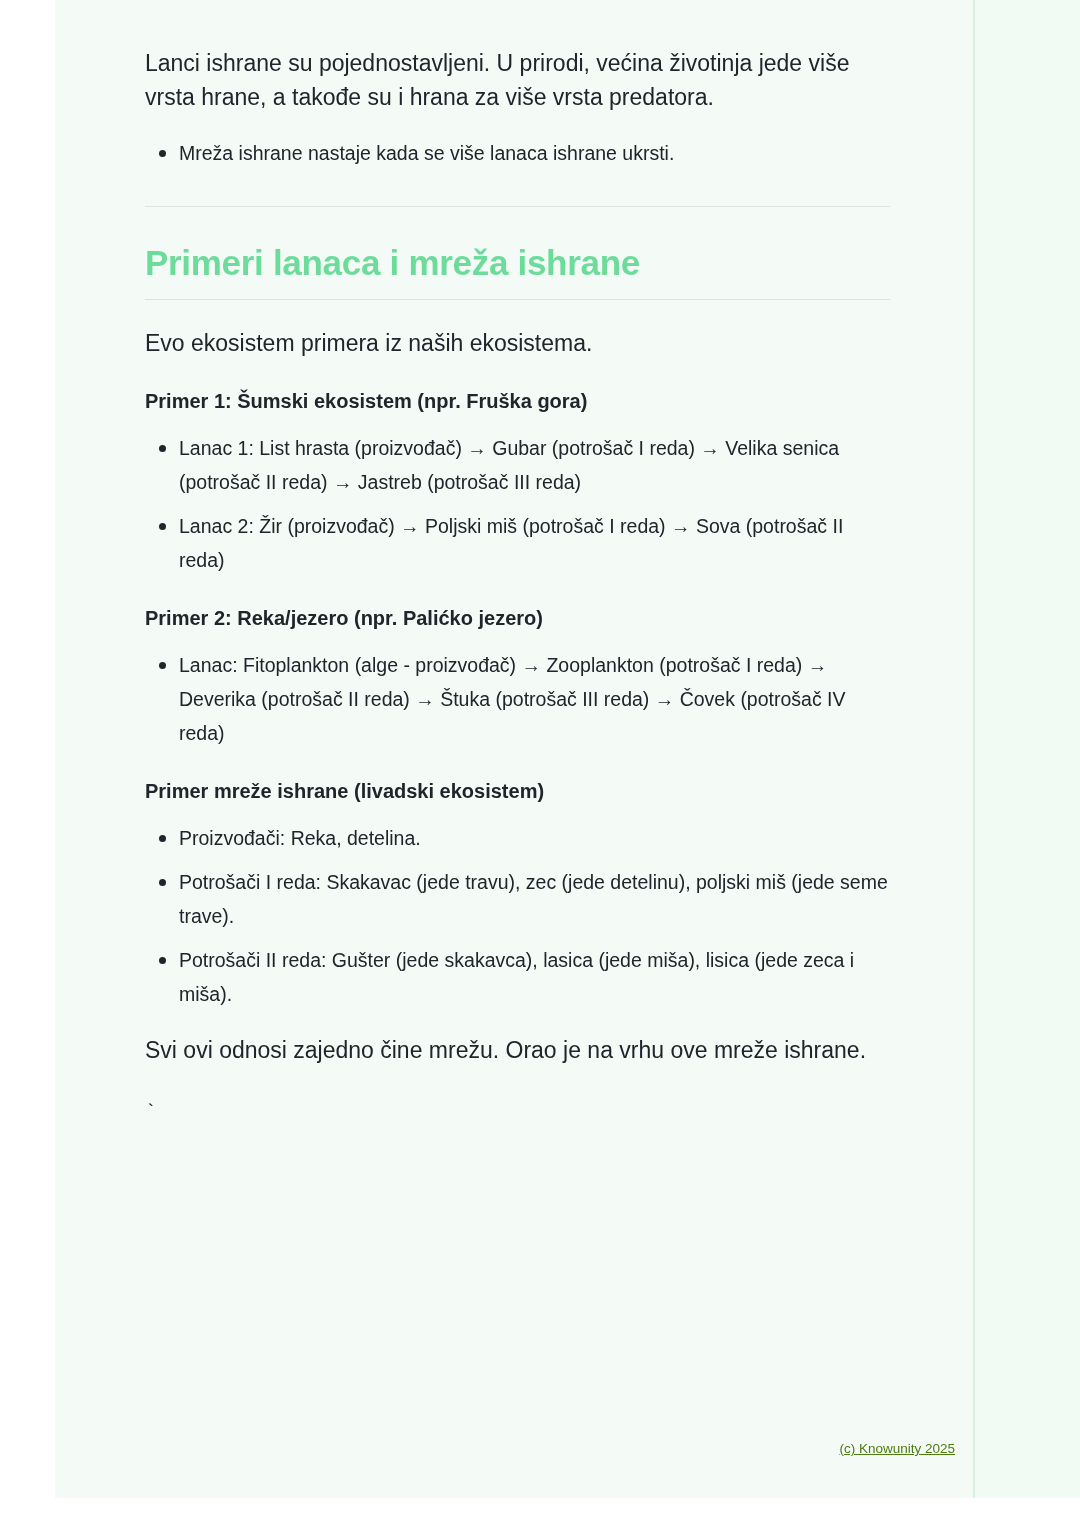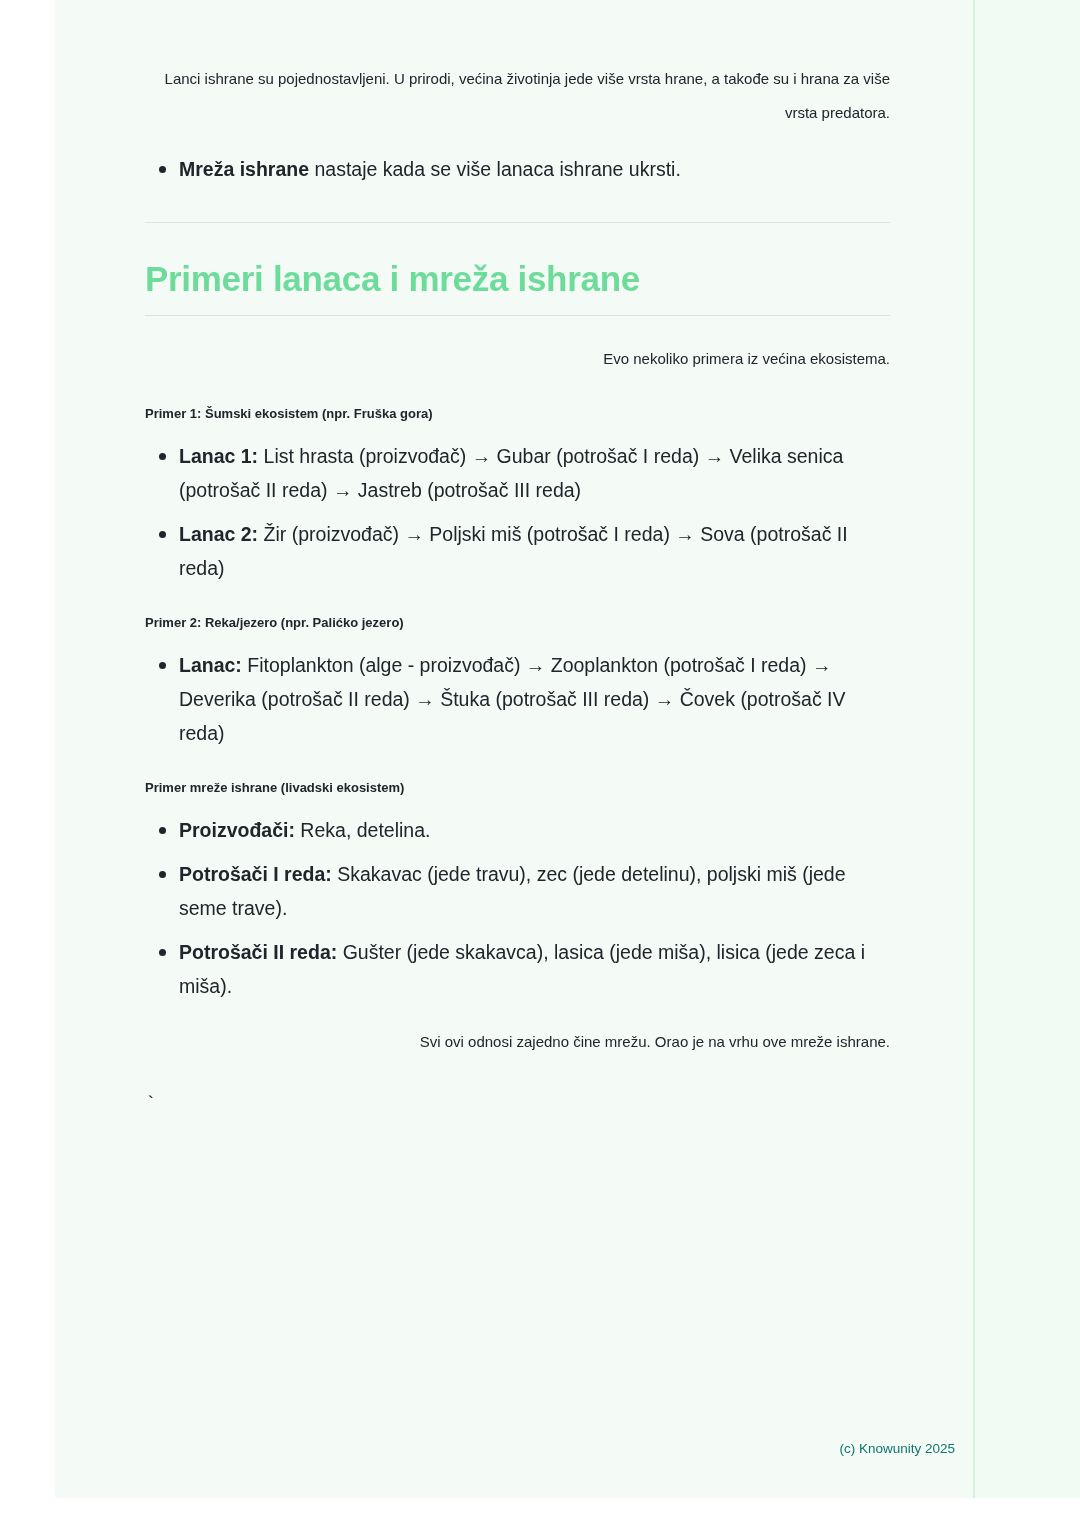--- a/index.html
+++ b/index.html
@@ -41,25 +41,24 @@
     background: #f1faf3;
     border-left: 2px solid #d9efdf;
   }
   .content {
     position: absolute;
     left: 90px;
     top: 46px;
     width: 745px;
   }
   p.para {
-    font-size: 15px;
+    font-size: 23px;
     line-height: 34px;
-    margin: 16px 0 22px 0;
+    margin: 0 0 22px 0;
     color: #20242b;
-    text-align: right;
   }
   ul.bullets {
     list-style: none;
     margin: 0 0 22px 0;
     padding: 0;
   }
   ul.bullets li {
     position: relative;
     padding-left: 34px;
     font-size: 19.5px;
@@ -70,58 +69,59 @@
   ul.bullets li:before {
     content: "";
     position: absolute;
     left: 14px;
     top: 14px;
     width: 7px;
     height: 7px;
     border-radius: 50%;
     background: #20242b;
   }
-  .bold { font-weight: bold; }
+  .bold { font-weight: normal; }
   .ital { font-style: italic; }
   hr.divider {
     border: none;
     border-top: 1.5px solid #dfe6e0;
     margin: 36px 0 34px 0;
   }
   h2.section-title {
     font-size: 35px;
     font-weight: bold;
     color: #6ddc9a;
     margin: 0 0 8px 0;
     letter-spacing: -0.3px;
     line-height: 44px;
   }
   .title-rule {
     border: none;
     border-top: 1.5px solid #cfe9d7;
     margin: 14px 0 26px 0;
   }
   h3.sub-title {
-    font-size: 13px;
+    font-size: 20px;
     font-weight: bold;
     margin: 30px 0 18px 0;
     color: #20242b;
   }
   .backtick {
     font-size: 19px;
     color: #20242b;
     margin-top: 34px;
     font-family: "Liberation Mono", monospace;
   }
   .footer-credit {
     position: absolute;
     right: 125px;
     bottom: 42px;
     font-size: 13.5px;
-    color: #0f766e;
+    color: #4d7c0f;
+    text-decoration: underline;
   }
 </style>
 </head>
 <body>
 
 <div class="page">
   <div class="page-inner"></div>
   <div class="right-strip"></div>
 
   <div class="content">
@@ -132,21 +132,21 @@
       <li>
         <span class="bold">Mreža ishrane</span><span> nastaje kada se više lanaca ishrane ukrsti.</span>
       </li>
     </ul>
 
     <hr class="divider">
 
     <h2 class="section-title">Primeri lanaca i mreža ishrane</h2>
     <hr class="title-rule">
 
-    <p class="para">Evo nekoliko primera iz većina ekosistema.</p>
+    <p class="para">Evo ekosistem primera iz naših ekosistema.</p>
 
     <h3 class="sub-title">Primer 1: Šumski ekosistem (npr. Fruška gora)</h3>
 
     <ul class="bullets">
       <li>
         <span class="bold">Lanac 1:</span><span> List hrasta (proizvođač) → Gubar (potrošač I reda) → Velika senica (potrošač II reda) → Jastreb (potrošač III reda)</span>
       </li>
       <li>
         <span class="bold">Lanac 2:</span><span> Žir (proizvođač) → Poljski miš (potrošač I reda) → Sova (potrošač II reda)</span>
       </li>

